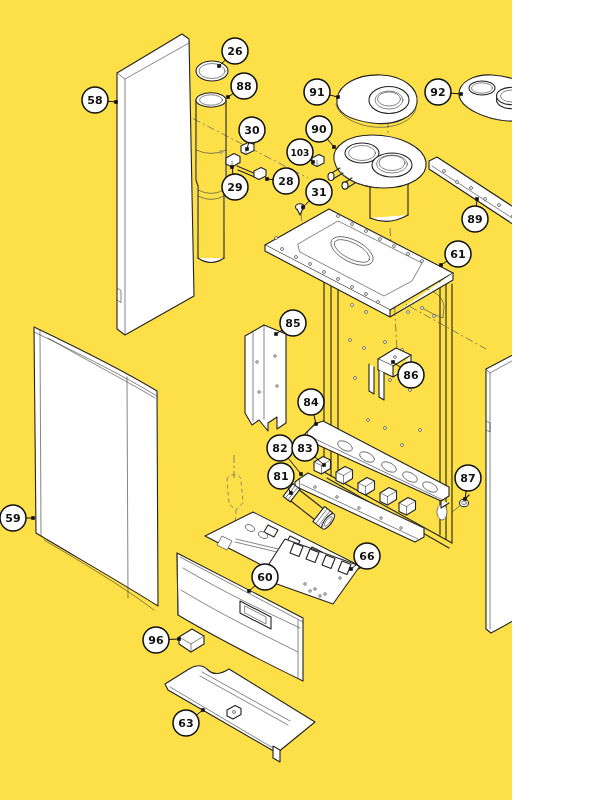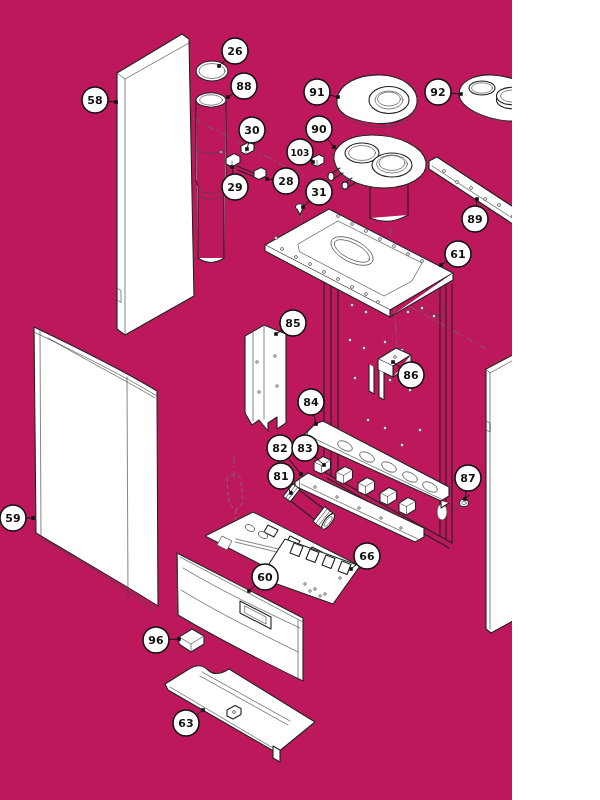--- a/index.html
+++ b/index.html
@@ -1,16 +1,16 @@
 <!DOCTYPE html>
 <html><head>
 <meta charset="utf-8">
 <style>
   html,body{margin:0;padding:0;background:#fff;}
-  #stage{position:relative;width:512px;height:800px;background:#be185d;overflow:hidden;}
+  #stage{position:relative;width:512px;height:800px;background:#fde047;overflow:hidden;}
   svg{display:block;}
   .outline{fill:#ffffff;stroke:#222;stroke-width:1.1;stroke-linejoin:round;stroke-linecap:round;}
   .thin{fill:none;stroke:#444;stroke-width:0.65;stroke-linejoin:round;stroke-linecap:round;}
   .hole{fill:#ffffff;stroke:#444;stroke-width:0.7;}
   .dashdot{fill:none;stroke:#6a6a6a;stroke-width:0.8;stroke-dasharray:8 3 2 3;}
   .ghost{fill:none;stroke:#777;stroke-width:0.8;stroke-dasharray:4 3;}
   .leader{stroke:#111;stroke-width:1;}
   .marker{fill:#111;stroke:none;}
   .balloon{fill:#fff;stroke:#111;stroke-width:1.5;}
   .balloon-label{font:bold 11px "DejaVu Sans", sans-serif;text-anchor:middle;dominant-baseline:central;fill:#111;}

